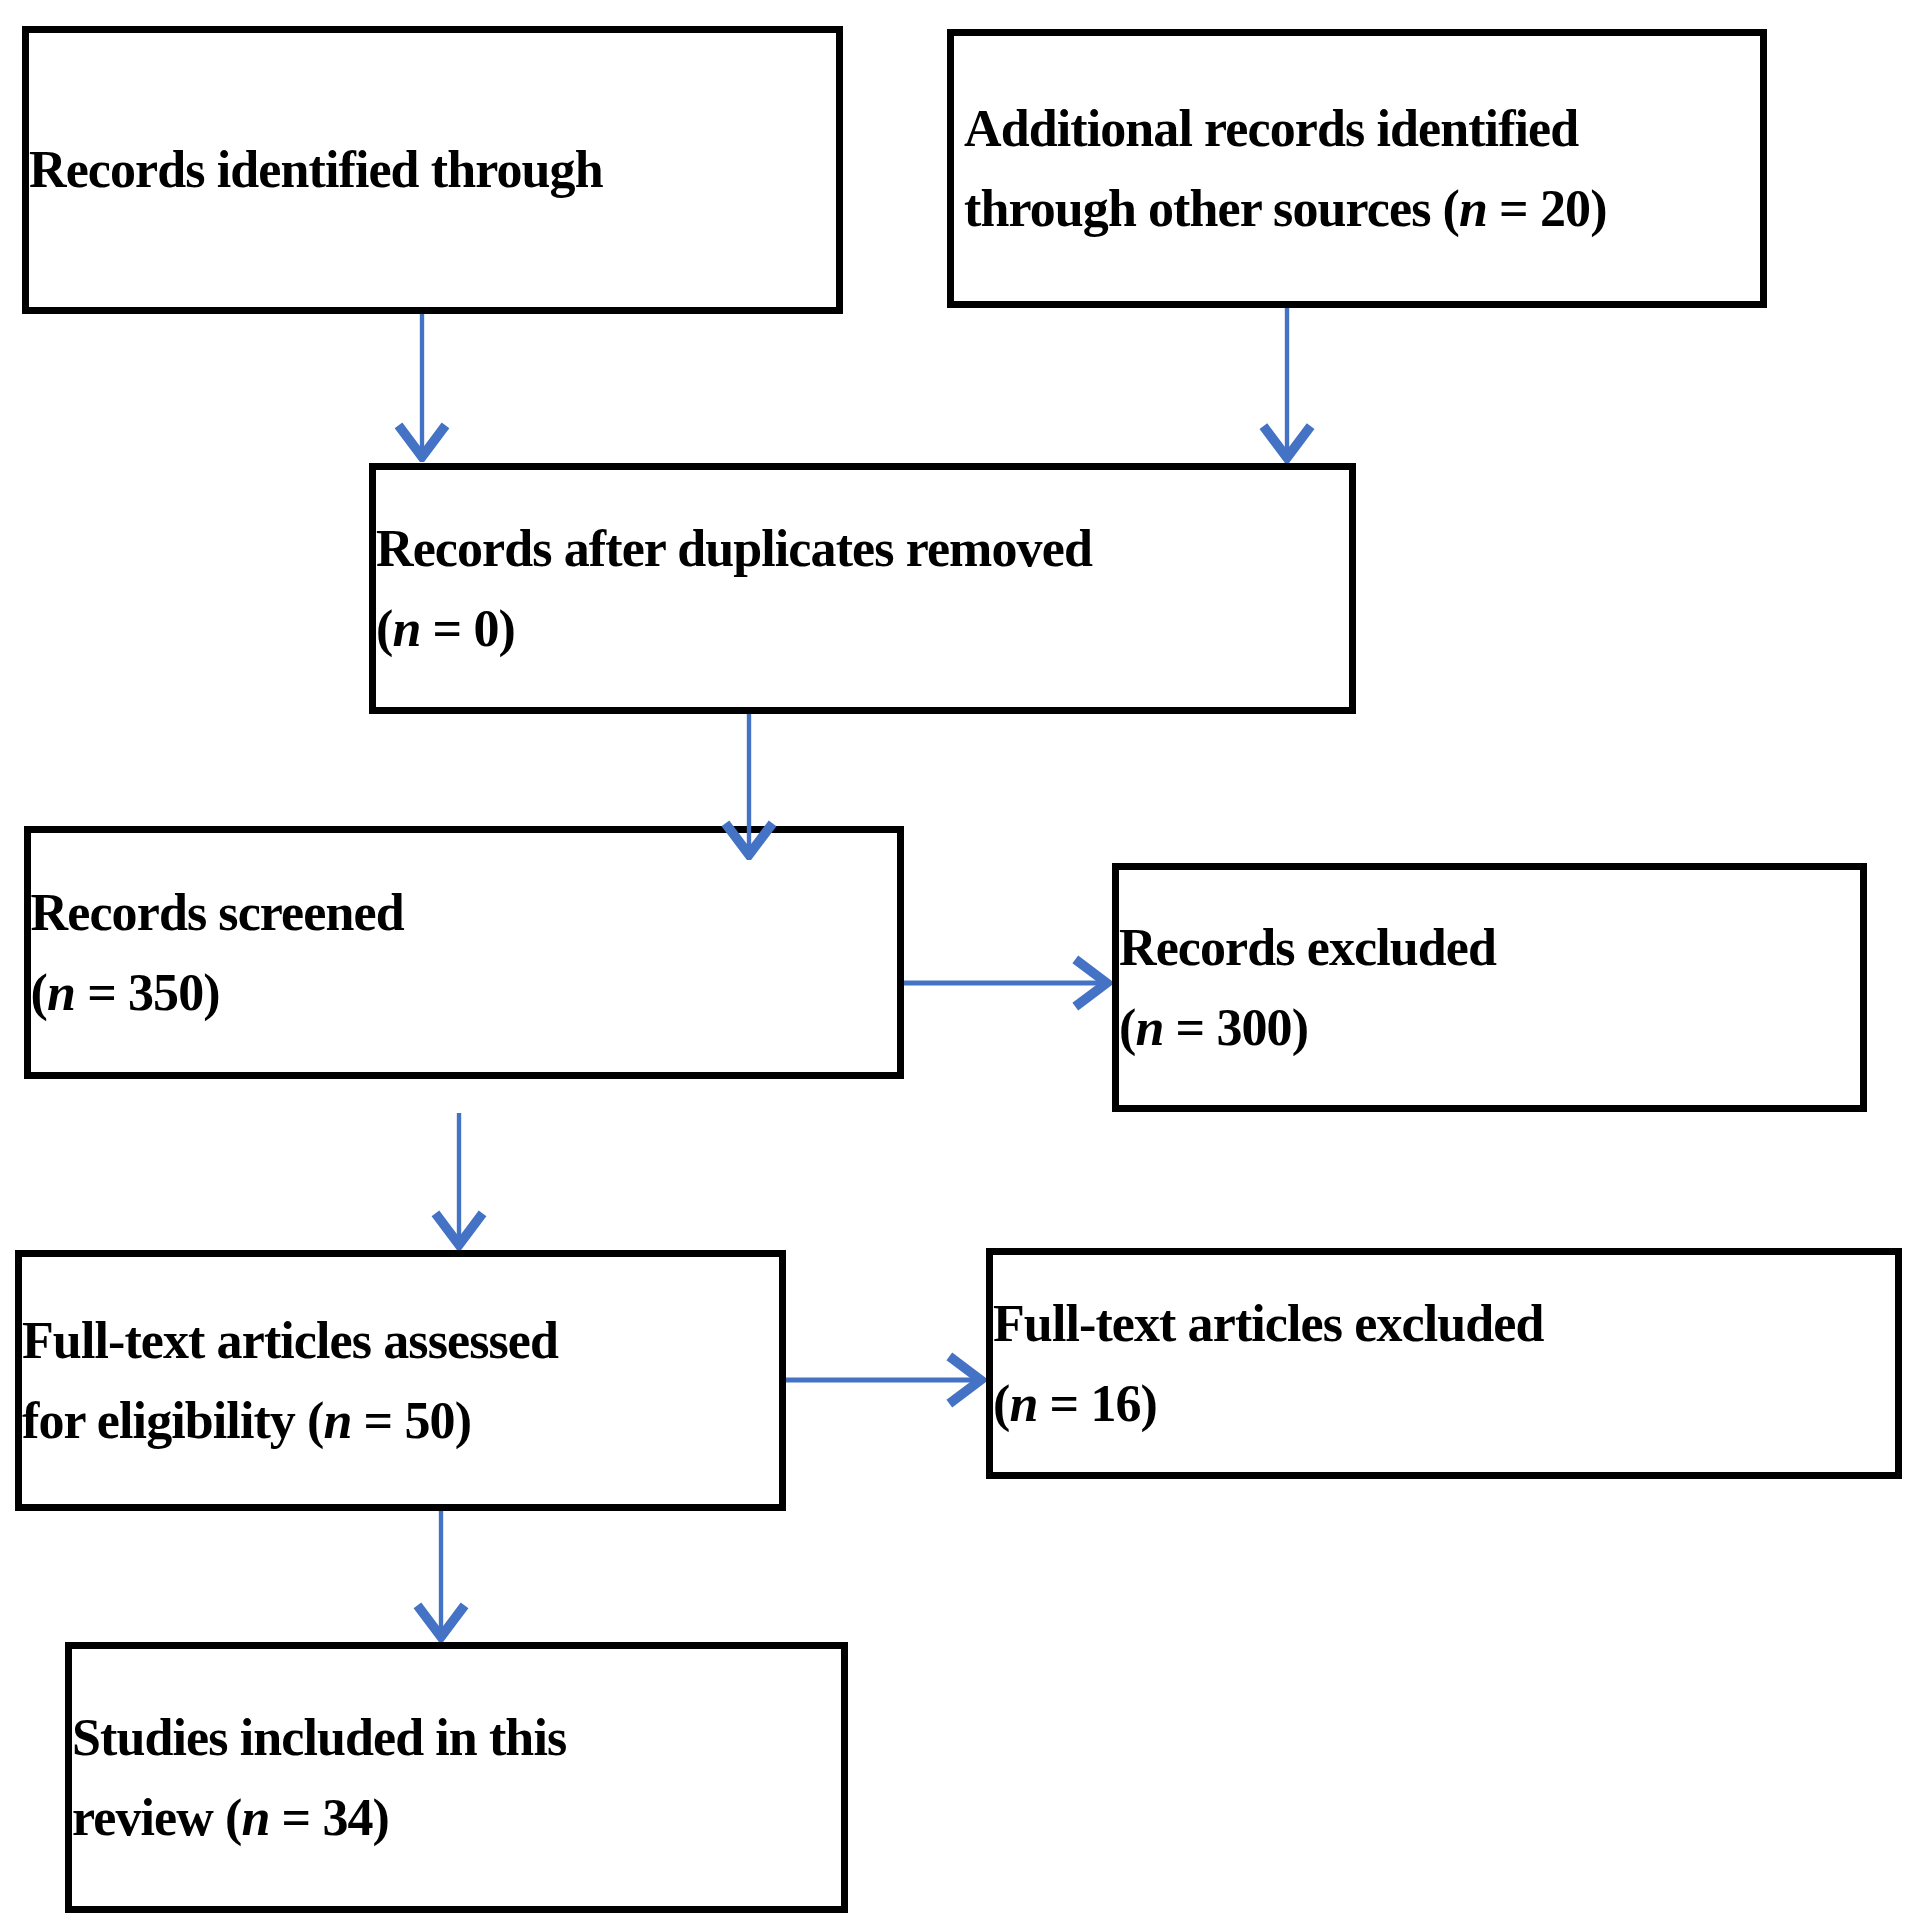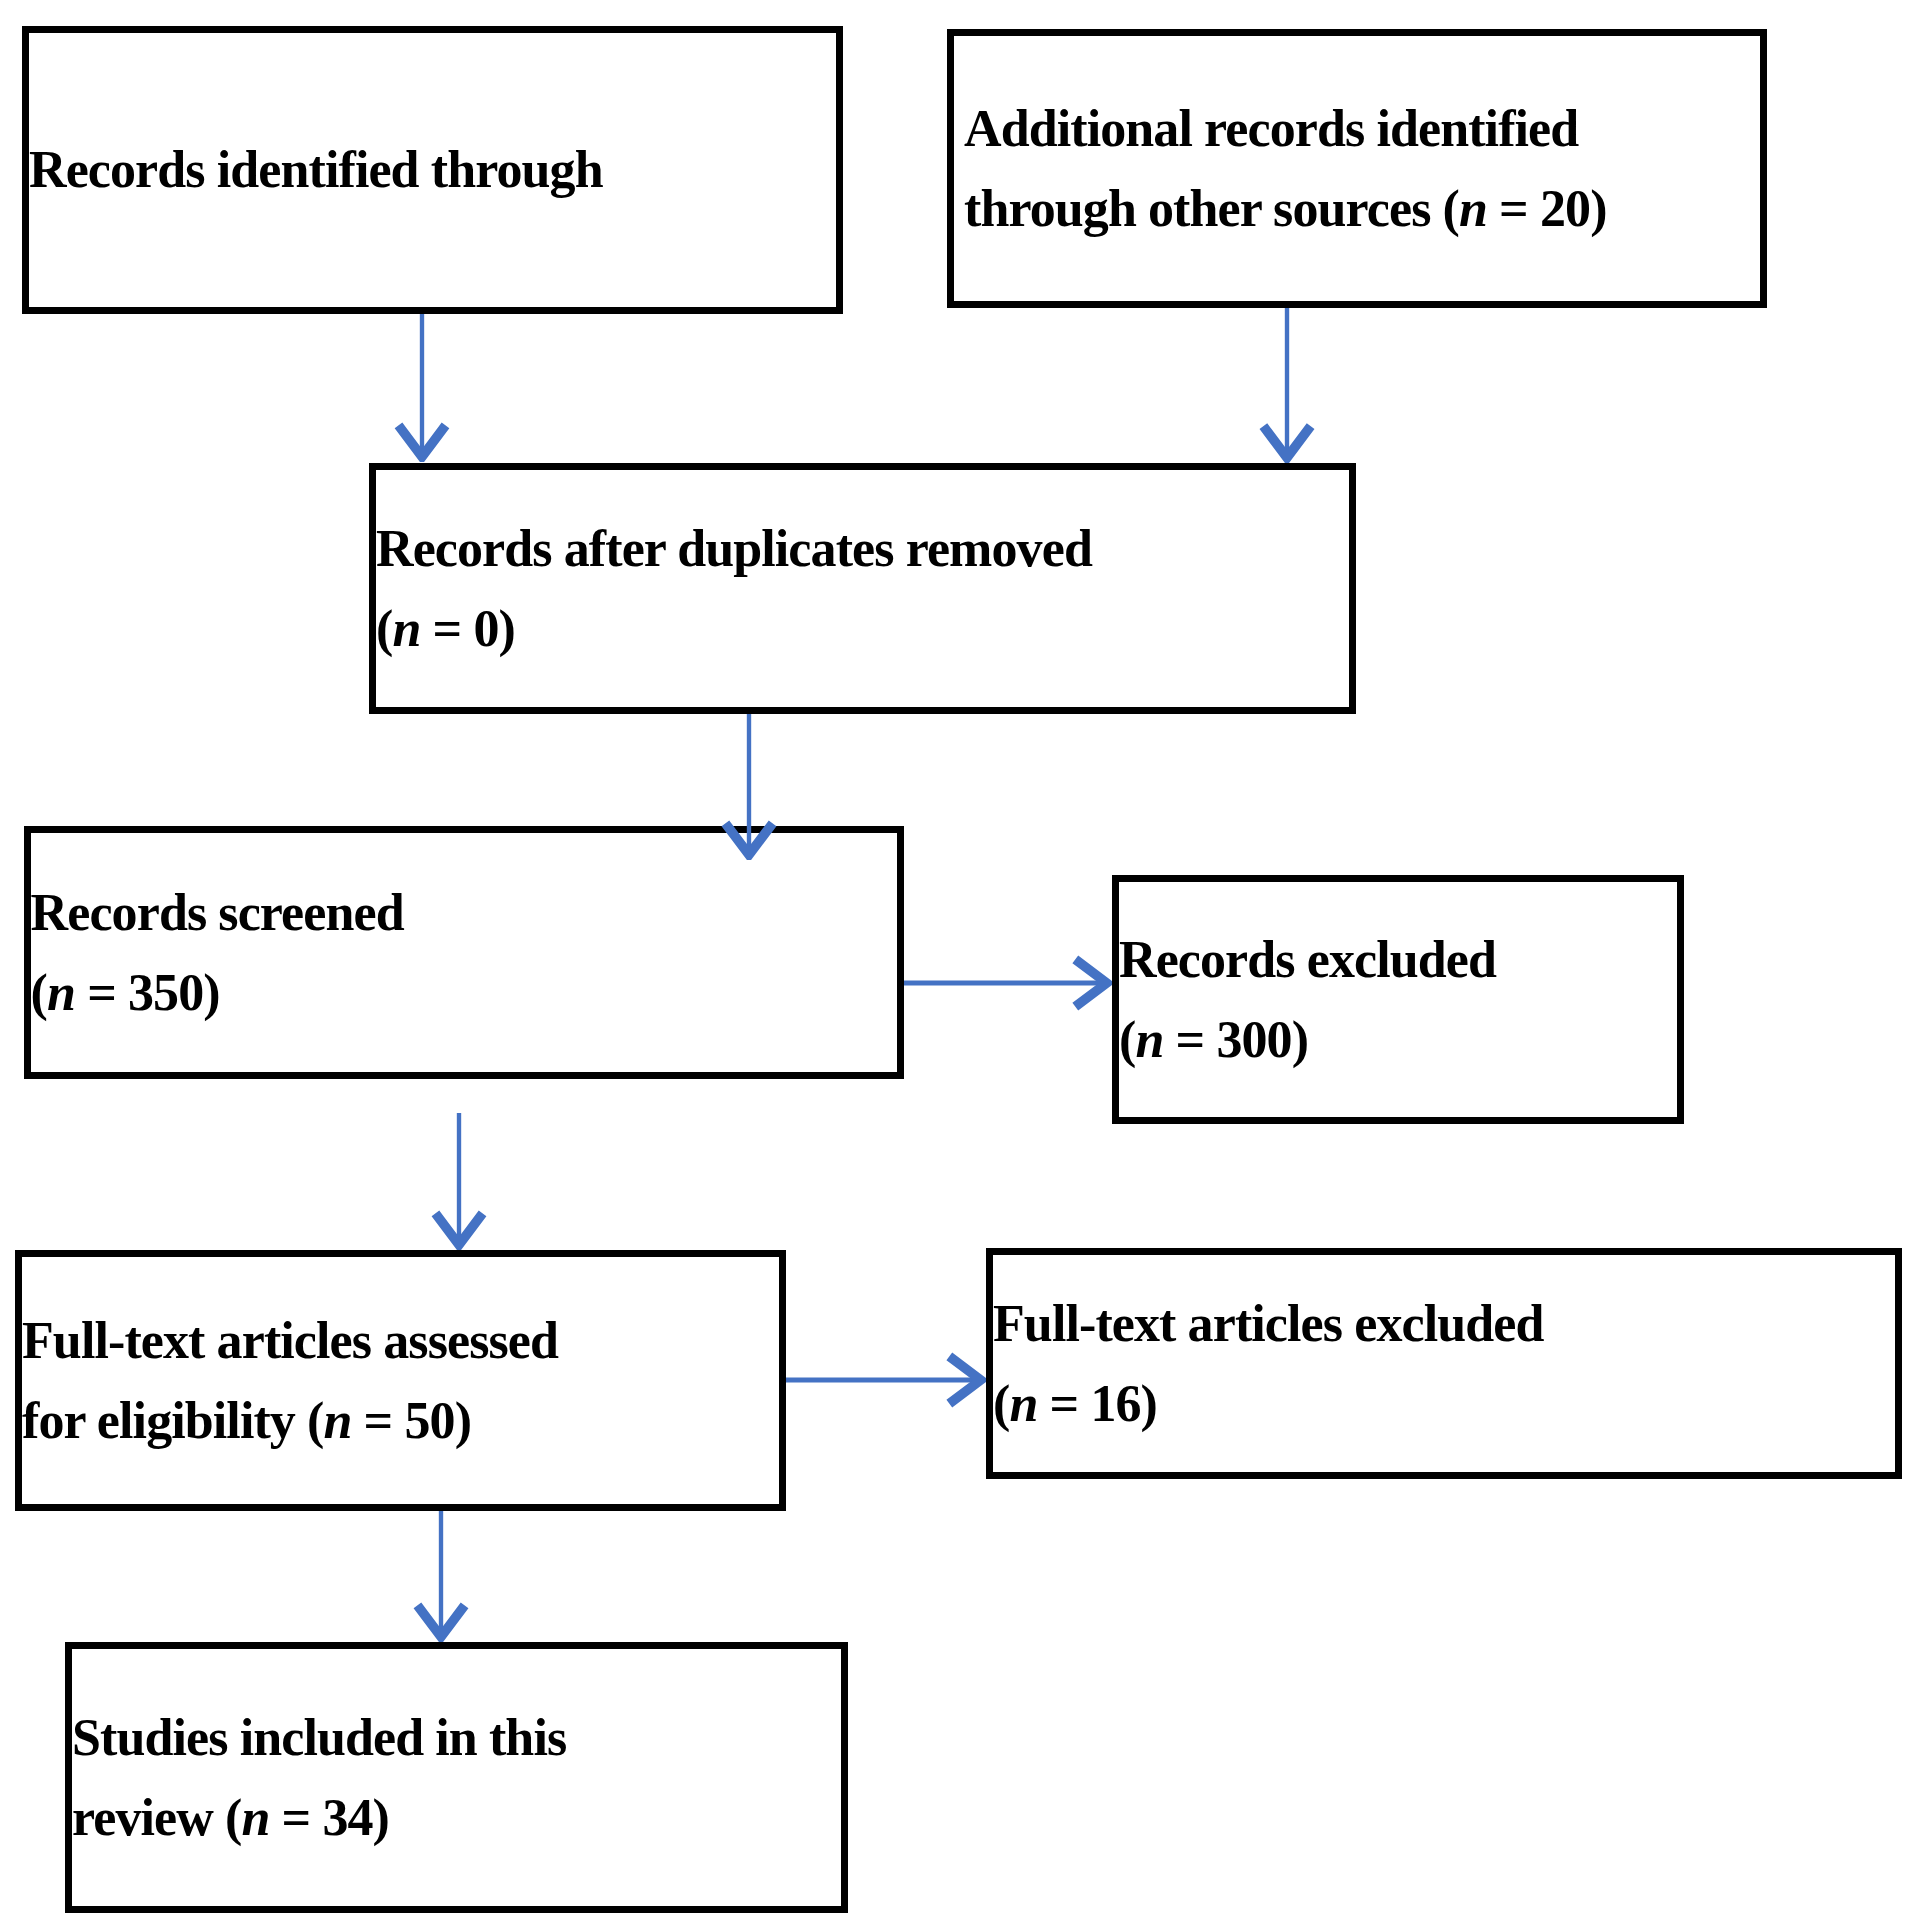--- a/index.html
+++ b/index.html
@@ -38,21 +38,21 @@
     position: absolute;
     color: var(--arrow-color, #4472C4);
   }
   .arrow svg { display: block; }
 
   
   #box-a { left: 22px;   top: 26px;   width: 821px;  height: 288px; }
   #box-b { left: 947px; top: 29px;   width: 820px;  height: 279px; padding-left: 10px; }
   #box-c { left: 369px;  top: 463px;  width: 987px; height: 251px; }
   #box-d { left: 23.6px;   top: 826px;  width: 880px; height: 253px; }
-  #box-e { left: 1112px; top: 863px;  width: 572px;  height: 249px; margin-top: 12px; }
+  #box-e { left: 1112px; top: 863px;  width: 755px;  height: 249px; }
   #box-f { left: 15px;   top: 1250px; width: 771px;  height: 261px; }
   #box-g { left: 986px; top: 1248px; width: 916px; height: 231px; }
   #box-h { left: 65px;   top: 1642px; width: 783px;  height: 271px; }
 
   
   #arr-1 { left: 387px;  top: 314px;  }
   #arr-2 { left: 1252px; top: 308px;  }
   #arr-3 { left: 714px;  top: 714px;  }
   #arr-4 { left: 904px; top: 948px; }
   #arr-5 { left: 424px;  top: 1113px; }

